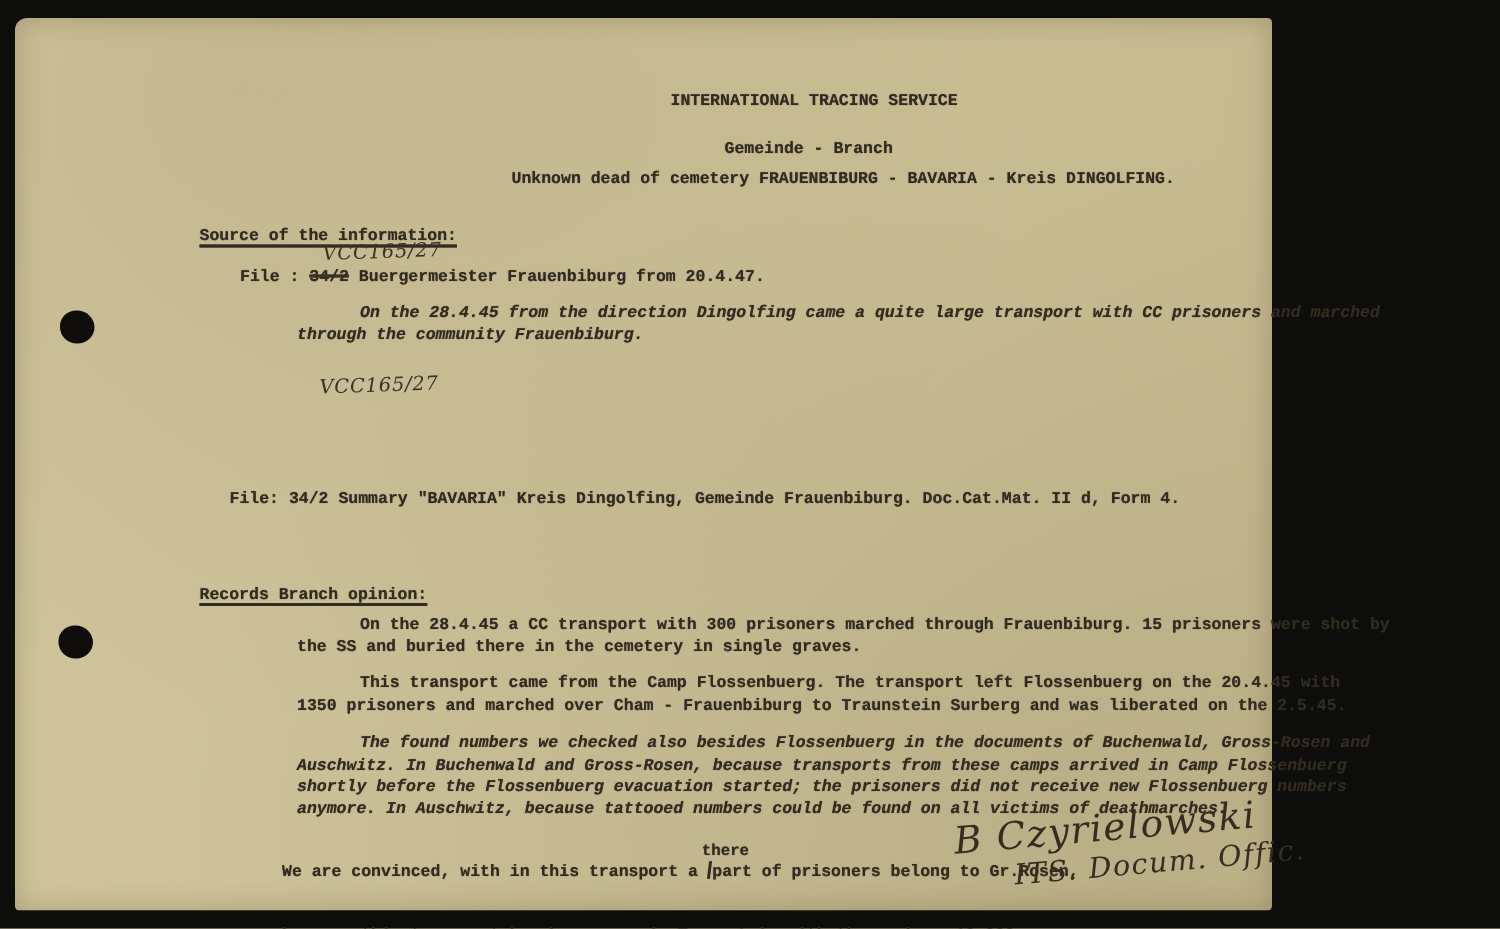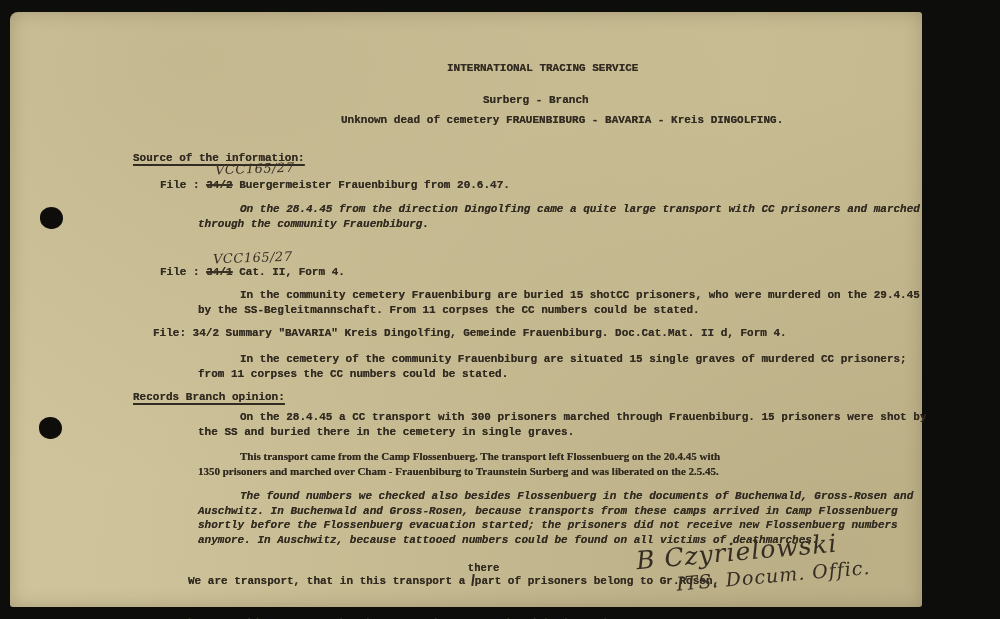--- a/index.html
+++ b/index.html
@@ -2,21 +2,21 @@
 <html style="--paper: #cdc196; --frame: #0d0d0b; --ink: #322b21; --hand: #3b3227;"><head>
 <meta charset="utf-8">
 <style>
   html,body{margin:0;padding:0;}
   body{
     width:1000px;height:619px;position:relative;overflow:hidden;
     background:var(--frame,#0d0d0b);
     font-family:"Liberation Mono", monospace;
   }
   .paper{
-    position:absolute;left:10px;top:12px;width:912px;height:595px;
+    position:absolute;left:10px;top:12px;width:838px;height:595px;
     background:
       radial-gradient(ellipse at 18% 8%, rgba(110,92,55,0.10), transparent 55%),
       radial-gradient(ellipse at 85% 90%, rgba(90,75,45,0.10), transparent 60%),
       linear-gradient(100deg, rgba(255,255,255,0.06), rgba(60,50,30,0.06)),
       var(--paper,#cdc196);
     border-radius:8px 3px 3px 3px;
     box-shadow:inset 0 0 18px rgba(60,50,25,0.25);
   }
   .hole{
     position:absolute;width:23px;height:22px;background:#0e0d0b;
@@ -66,53 +66,48 @@
 </style>
 </head>
 <body style="background: rgb(13, 13, 11);">
 
 <div class="paper">
 
   <div class="hole" style="left:30px;top:195px;"></div>
   <div class="hole" style="left:29px;top:405px;"></div>
 
   <div class="t" style="left:437px;top:49px;">INTERNATIONAL TRACING SERVICE</div>
-  <div class="t" style="left:473px;top:81px;">Surberg - Branch</div>
+  <div class="t" style="left:473px;top:81px;">Gemeinde - Branch</div>
   <div class="t u" style="left:123px;top:139px;">Source of the information:</div>
 
   <div class="t" style="left:331px;top:101px;">Unknown dead of cemetery FRAUENBIBURG - BAVARIA - Kreis DINGOLFING.</div>
 
   <div class="hand" style="left:205px;top:150px;">VCC165/27</div>
-  <div class="t" style="left:150px;top:166px;"><span>File : </span><span class="struck">34/2</span><span> Buergermeister Frauenbiburg from 20.6.47.</span></div>
+  <div class="t" style="left:150px;top:166px;"><span>File : </span><span class="struck">34/2</span><span> Buergermeister Frauenbiburg from 20.4.47.</span></div>
 
   <div class="t" style="left:188px;top:190px;text-indent:42px;font-style:italic;">On the 28.4.45 from the direction Dingolfing came a quite large transport with CC prisoners and marched
 through the community Frauenbiburg.</div>
 
   <div class="hand" style="left:203px;top:239px;">VCC165/27</div>
-  <div class="t" style="left:150px;top:253px;"><span>File : </span><span class="struck">34/1</span><span> Cat. II, Form 4.</span></div>
 
-  <div class="t" style="left:188px;top:276px;text-indent:42px;">In the community cemetery Frauenbiburg are buried 15 shotCC prisoners, who were murdered on the 29.4.45
-by the SS-Begleitmannschaft. From 11 corpses the CC numbers could be stated.</div>
   <div class="t" style="left:143px;top:314px;">File: 34/2 Summary "BAVARIA" Kreis Dingolfing, Gemeinde Frauenbiburg. Doc.Cat.Mat. II d, Form 4.</div>
-  <div class="t" style="left:188px;top:340px;text-indent:42px;">In the cemetery of the community Frauenbiburg are situated 15 single graves of murdered CC prisoners;
-from 11 corpses the CC numbers could be stated.</div>
 
   <div class="t u" style="left:123px;top:378px;">Records Branch opinion:</div>
 
   <div class="t" style="left:188px;top:398px;text-indent:42px;">On the 28.4.45 a CC transport with 300 prisoners marched through Frauenbiburg. 15 prisoners were shot by
 the SS and buried there in the cemetery in single graves.</div>
-  <div class="t" style="left:188px;top:437px;text-indent:42px;font-family:Liberation Serif, serif;">This transport came from the Camp Flossenbuerg. The transport left Flossenbuerg on the 20.4.45 with
+  <div class="t" style="left:188px;top:437px;text-indent:42px;">This transport came from the Camp Flossenbuerg. The transport left Flossenbuerg on the 20.4.45 with
 1350 prisoners and marched over Cham - Frauenbiburg to Traunstein Surberg and was liberated on the 2.5.45.</div>
   <div class="t" style="left:188px;top:477px;text-indent:42px;font-style:italic;">The found numbers we checked also besides Flossenbuerg in the documents of Buchenwald, Gross-Rosen and
 Auschwitz. In Buchenwald and Gross-Rosen, because transports from these camps arrived in Camp Flossenbuerg
 shortly before the Flossenbuerg evacuation started; the prisoners did not receive new Flossenbuerg numbers
 anymore. In Auschwitz, because tattooed numbers could be found on all victims of deathmarches.</div>
 
   <div class="t closing" style="left:178px;top:533px;">
-    <div class="ln"><span>We are transport, that in this transport a </span><span class="insert"><span class="word">there</span><span class="caret"></span></span><span>part of prisoners belong to Gr.Rosen,</span></div>
+    <div class="ln"><span>We are convinced, with in this transport a </span><span class="insert"><span class="word">there</span><span class="caret"></span></span><span>part of prisoners belong to Gr.Rosen,</span></div>
     <div class="ln">because this transport has been seen in Traunstein with the numbers 19.000</div>
     
     
   </div>
 
   <div class="signature">
     <div class="s1">B Czyrielowski</div>
     <div class="s2">ITS. Docum. Offic.</div>
   </div>
 

